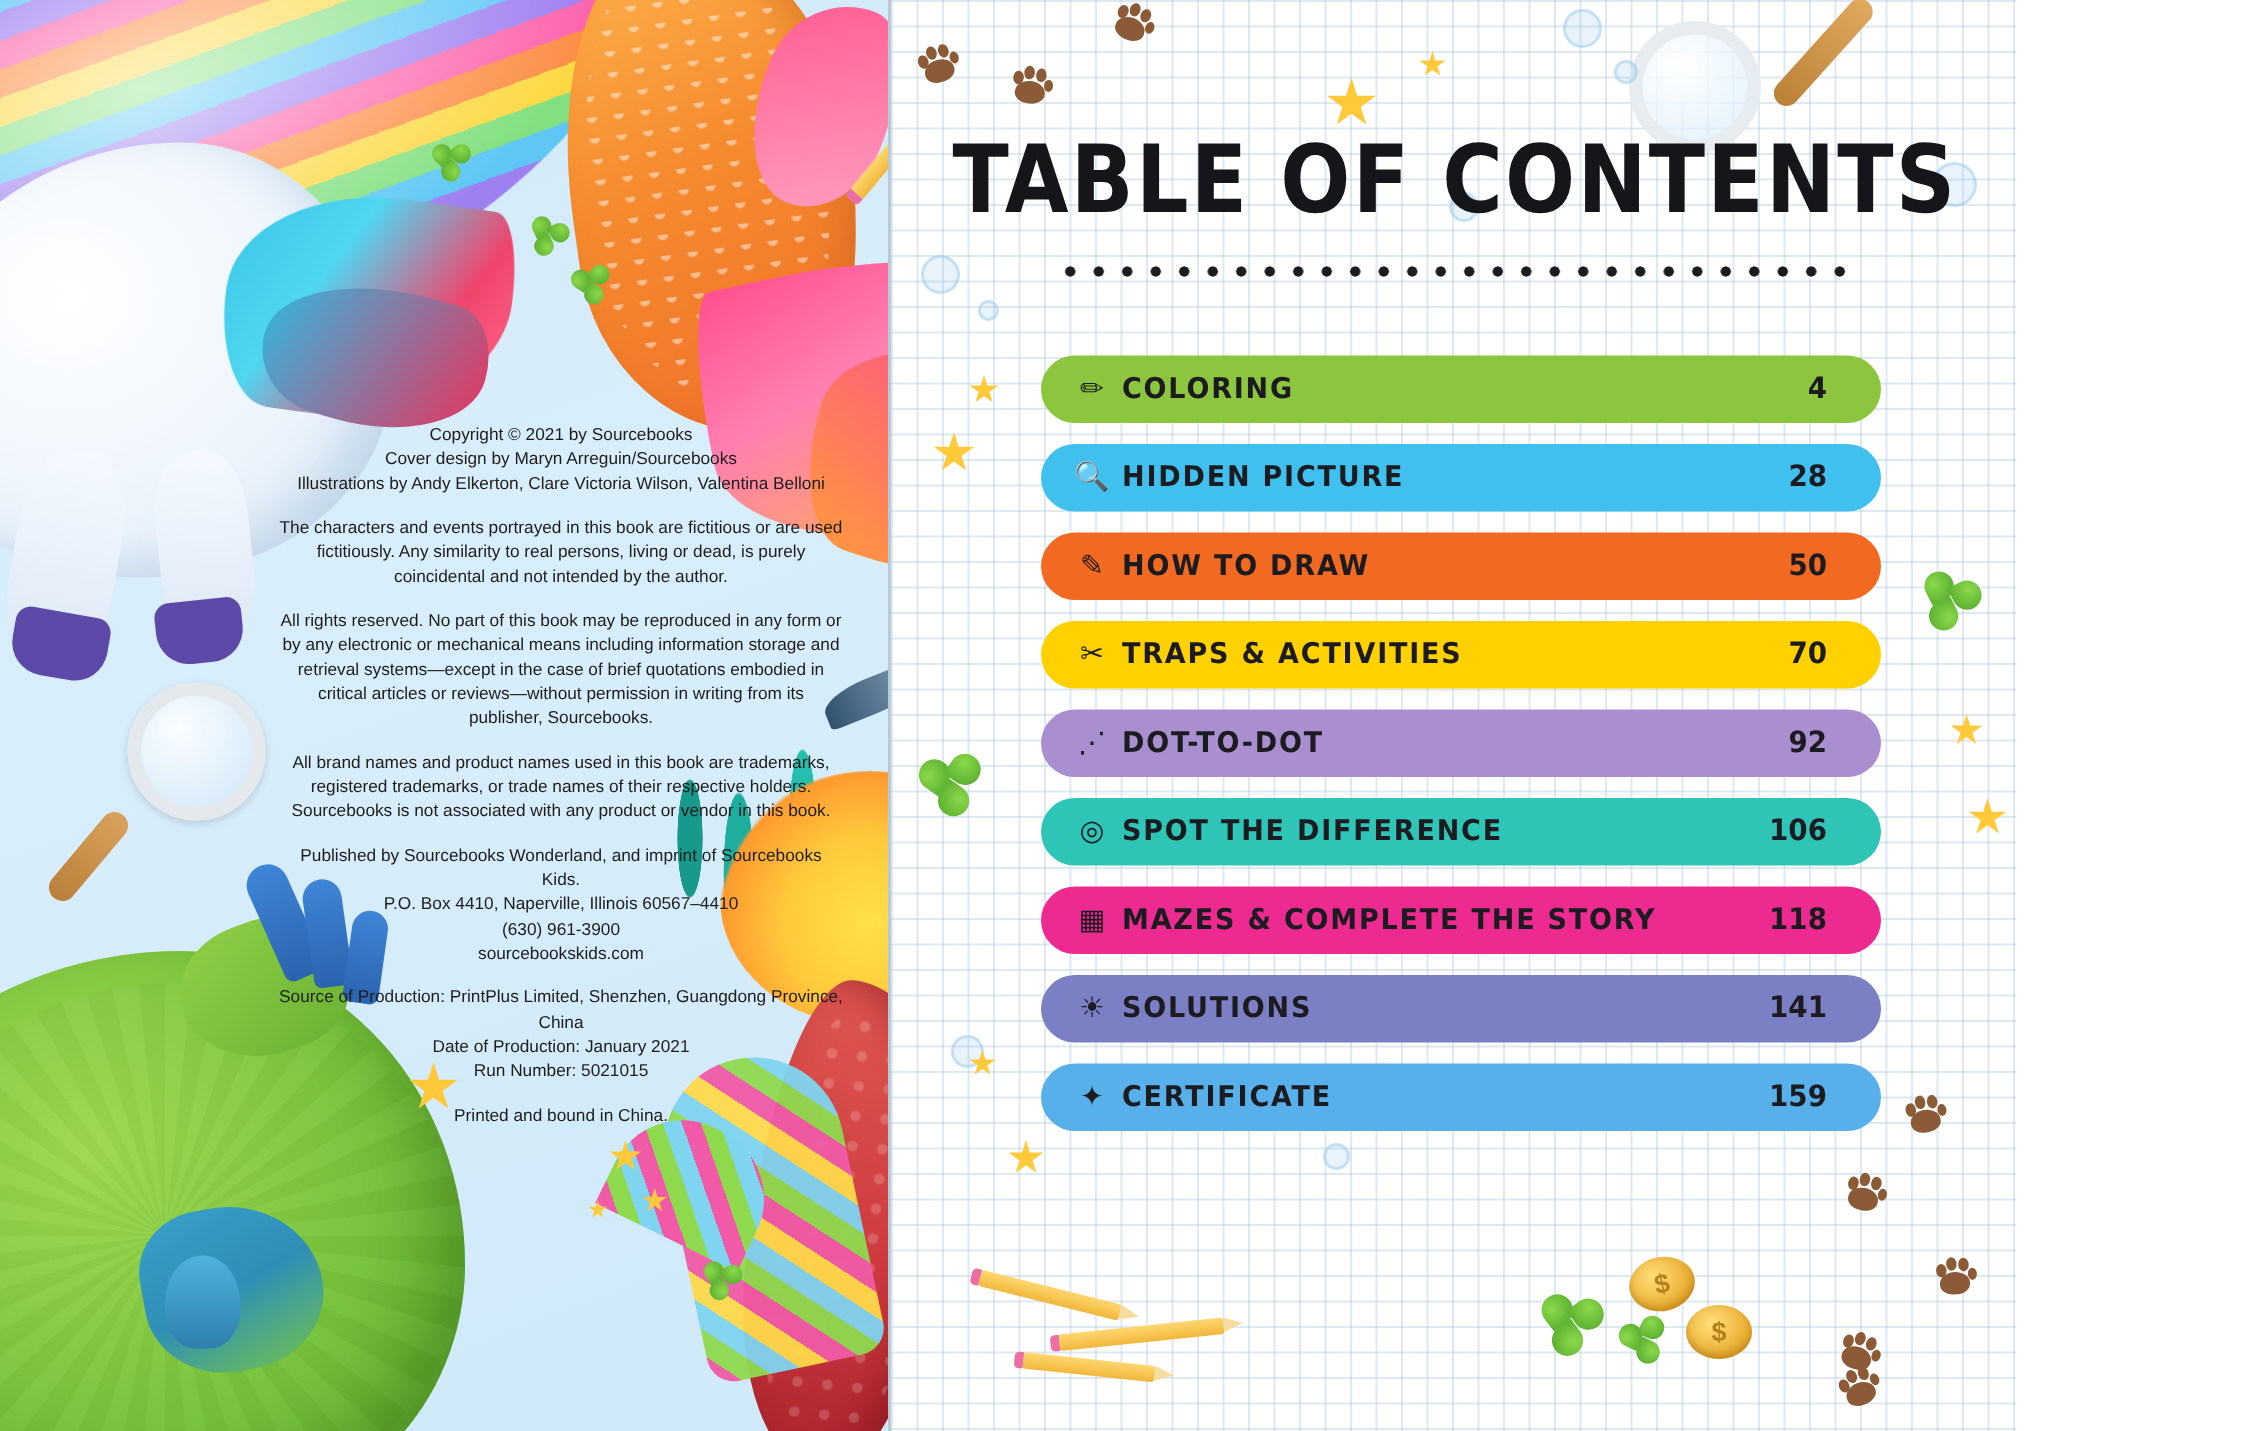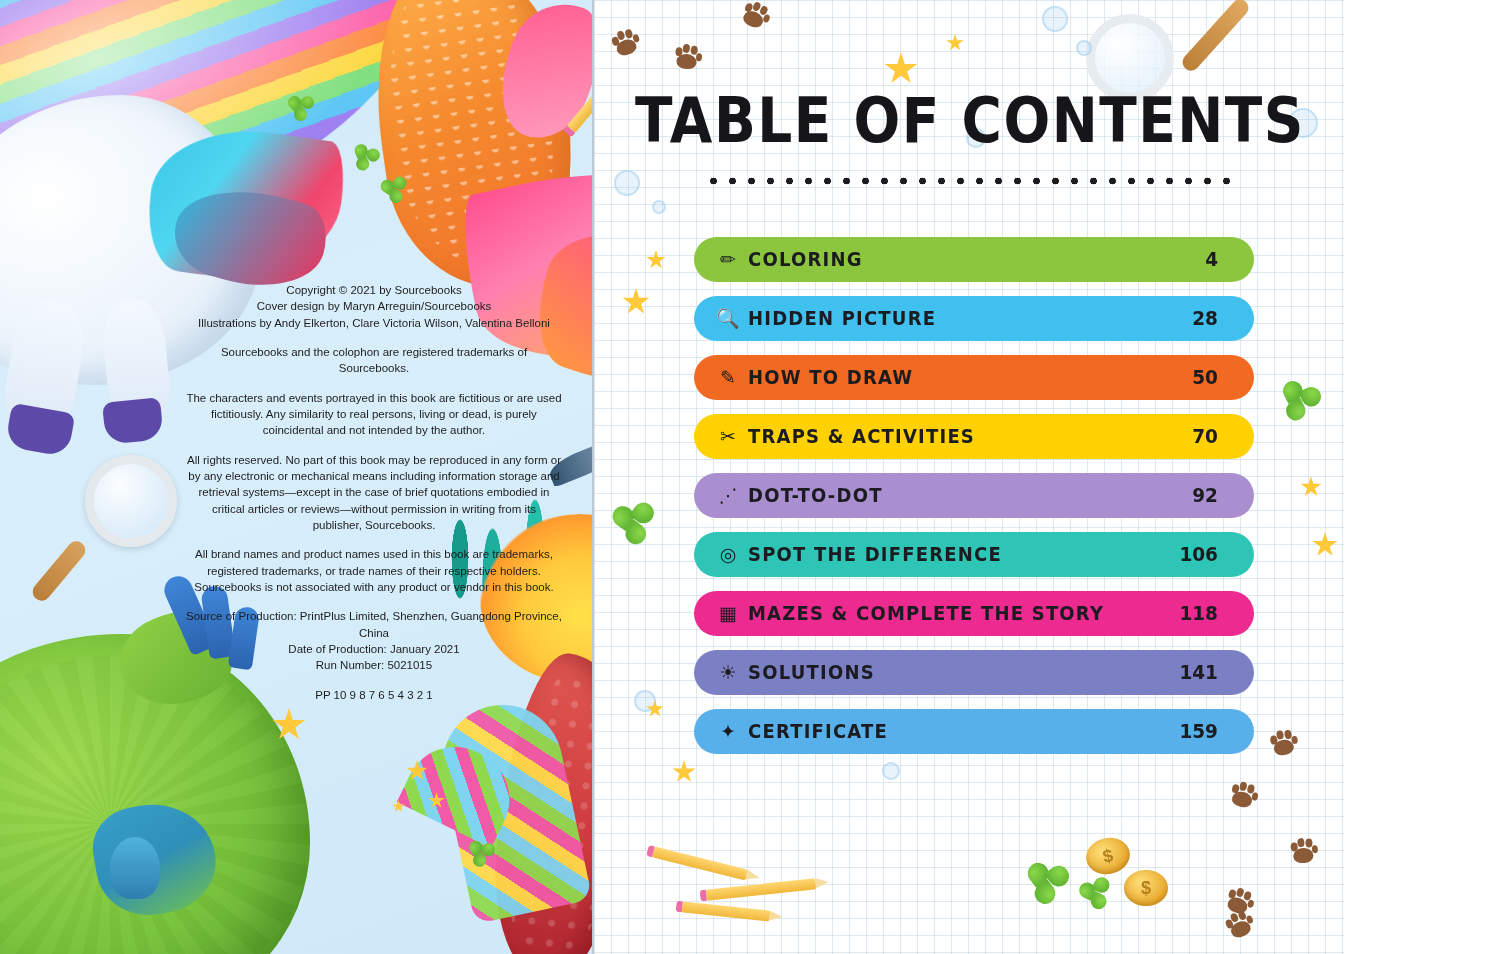--- a/index.html
+++ b/index.html
@@ -461,28 +461,31 @@
 
     <div class="star" style="top:708px; left:272px; width:34px; height:34px;"></div>
     <div class="star" style="top:760px; left:406px; width:22px; height:22px;"></div>
     <div class="star" style="top:792px; left:428px; width:17px; height:17px;"></div>
     <div class="star" style="top:800px; left:392px; width:13px; height:13px;"></div>
 
     <div class="copy-block">
       <p style="white-space:pre-line;">Copyright © 2021 by Sourcebooks
 Cover design by Maryn Arreguin/Sourcebooks
 Illustrations by Andy Elkerton, Clare Victoria Wilson, Valentina Belloni</p>
-      <p>Sourcebooks and the colophon are registered trademarks of Sourcebooks.</p>
       <p>The characters and events portrayed in this book are fictitious or are used fictitiously. Any similarity to real persons, living or dead, is purely coincidental and not intended by the author.</p>
       <p>All rights reserved. No part of this book may be reproduced in any form or by any electronic or mechanical means including information storage and retrieval systems—except in the case of brief quotations embodied in critical articles or reviews—without permission in writing from its publisher, Sourcebooks.</p>
       <p>All brand names and product names used in this book are trademarks, registered trademarks, or trade names of their respective holders. Sourcebooks is not associated with any product or vendor in this book.</p>
+      <p style="white-space:pre-line;">Published by Sourcebooks Wonderland, and imprint of Sourcebooks Kids.
+P.O. Box 4410, Naperville, Illinois 60567–4410
+(630) 961-3900
+sourcebookskids.com</p>
       <p style="white-space:pre-line;">Source of Production: PrintPlus Limited, Shenzhen, Guangdong Province, China
 Date of Production: January 2021
 Run Number: 5021015</p>
-      <p>PP 10 9 8 7 6 5 4 3 2 1</p>
+      <p>Printed and bound in China.</p>
     </div>
   </div>
 
   <div class="right-page">
 
     <div class="r-deco mag2-lens"></div>
     <div class="r-deco mag2-handle"></div>
 
     <div class="bubble" style="top:6px;  left:448px; width:26px; height:26px;"></div>
     <div class="bubble" style="top:40px; left:482px; width:16px; height:16px;"></div>

